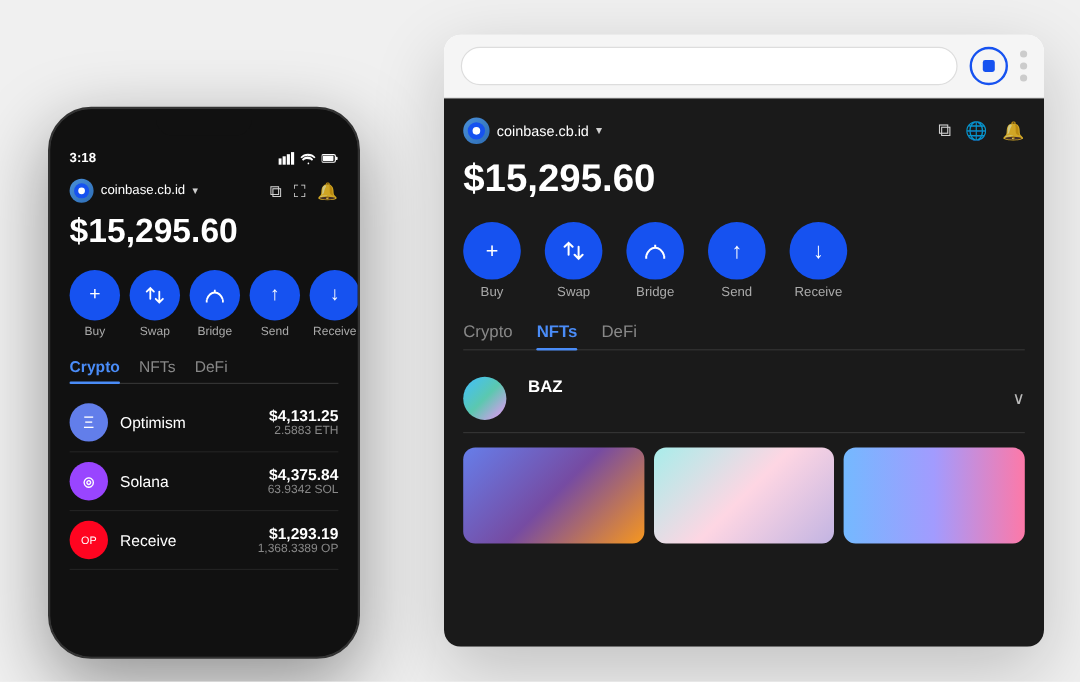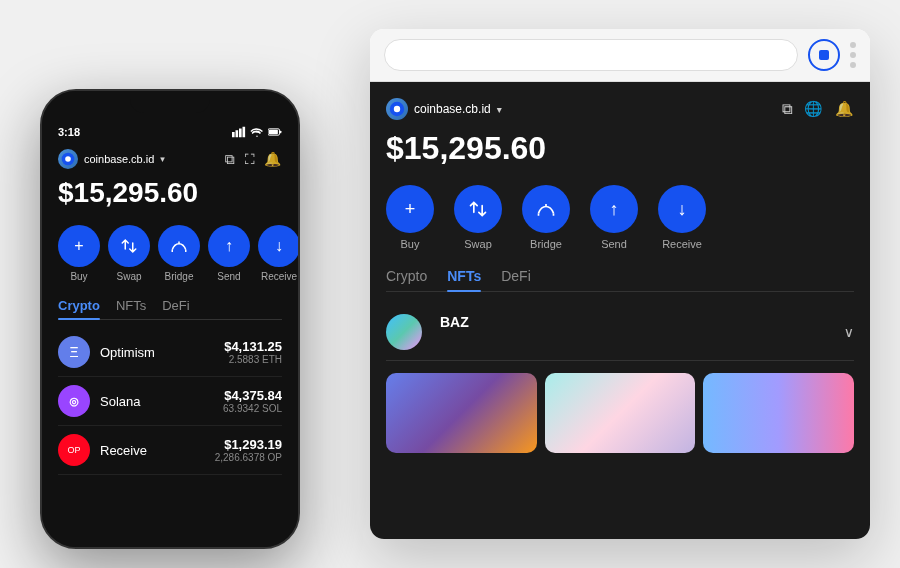--- a/index.html
+++ b/index.html
@@ -576,21 +576,21 @@
           <div class="asset-values">
             <div class="asset-usd">$4,375.84</div>
             <div class="asset-amount">63.9342 SOL</div>
           </div>
         </div>
         <div class="asset-row">
           <div class="asset-icon op" style="font-size:9px; font-weight:400;">OP</div>
           <span class="asset-name">Receive</span>
           <div class="asset-values">
             <div class="asset-usd">$1,293.19</div>
-            <div class="asset-amount">2,286.6378 OP</div>
+            <div class="asset-amount">1,368.3389 OP</div>
           </div>
         </div>
       </div>
 
     </div>
   </div>
 
   <div class="browser">
     <div class="browser-chrome">
       <div class="url-bar"></div>

